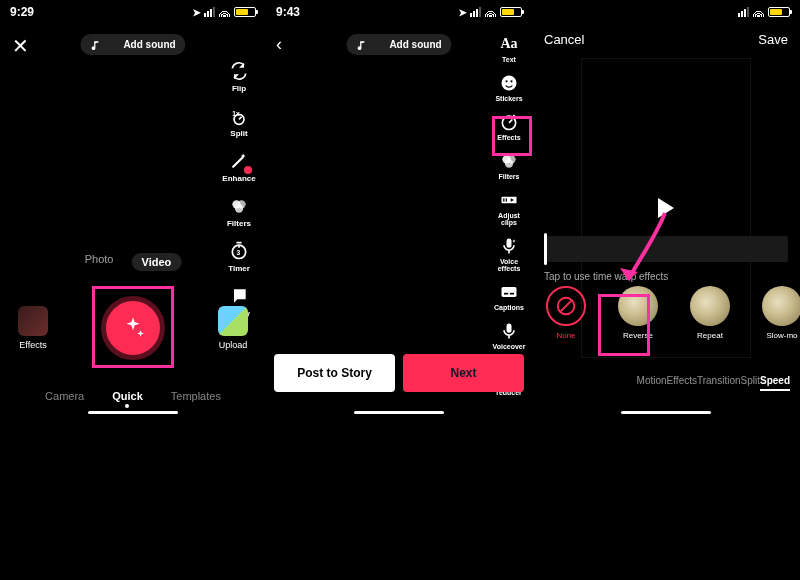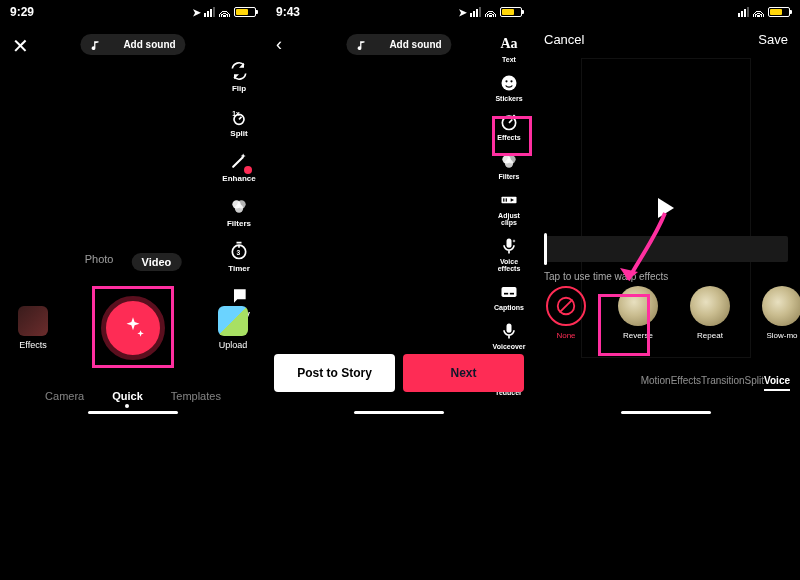--- a/index.html
+++ b/index.html
@@ -370,16 +370,16 @@
   <div class="highlight-box hb3"></div>
   <svg class="arrow" style="left:78px; bottom:118px;" width="70" height="90" viewBox="0 0 70 90">
     <path class="arrow-line" d="M55 5 C 45 30, 30 50, 18 72"></path>
     <path class="arrow-head" d="M18 72 l-8 -12 l18 4 z"></path>
   </svg>
   <div class="cat-tabs">
     <div class="ct">Motion</div>
     <div class="ct">Effects</div>
     <div class="ct">Transition</div>
     <div class="ct">Split</div>
-    <div class="ct active">Voice</div>
+    <div class="ct active">Speed</div>
   </div>
   <div class="home-ind"></div>
 </div>
 
 </body></html>

